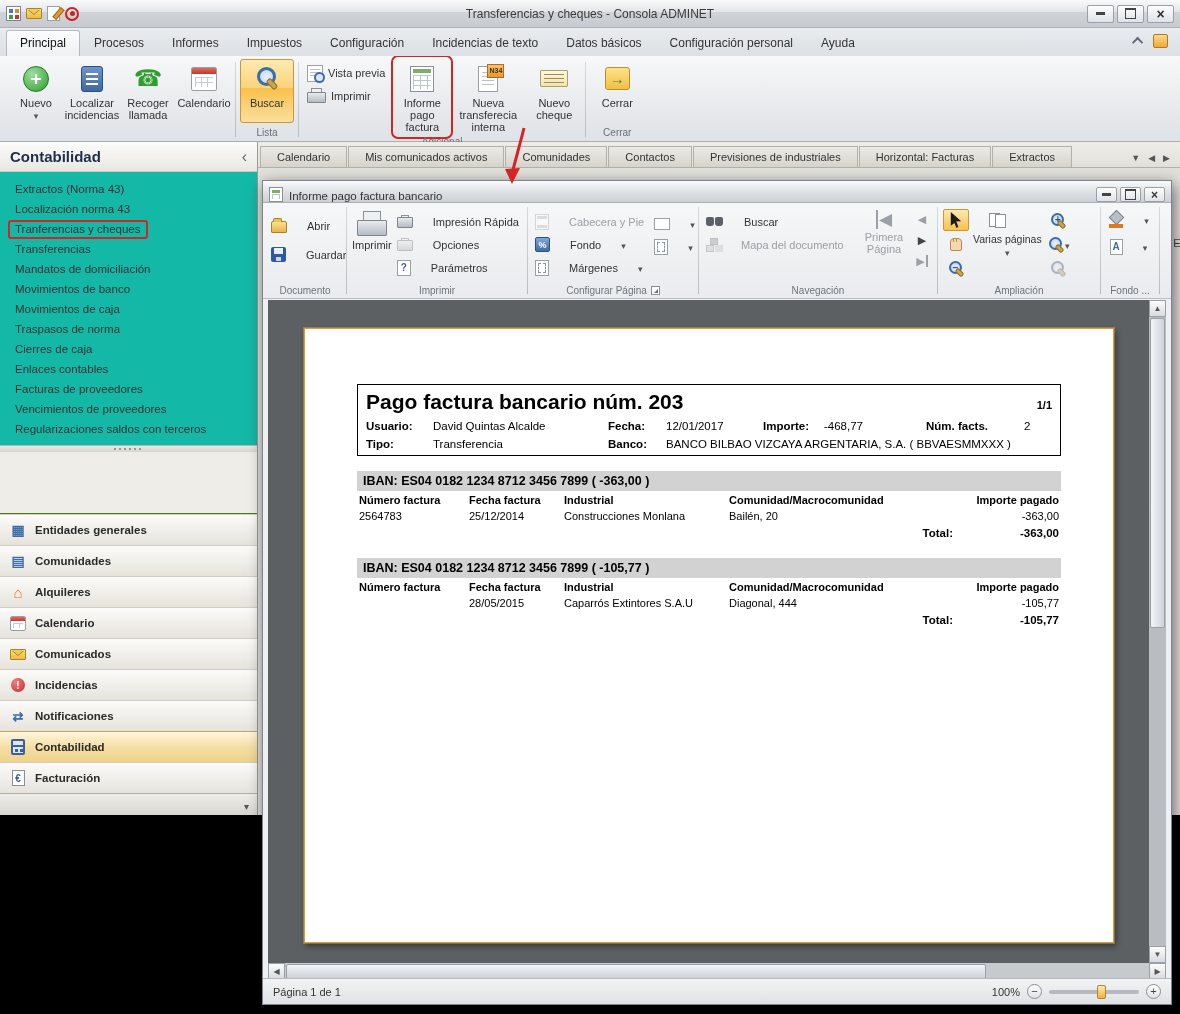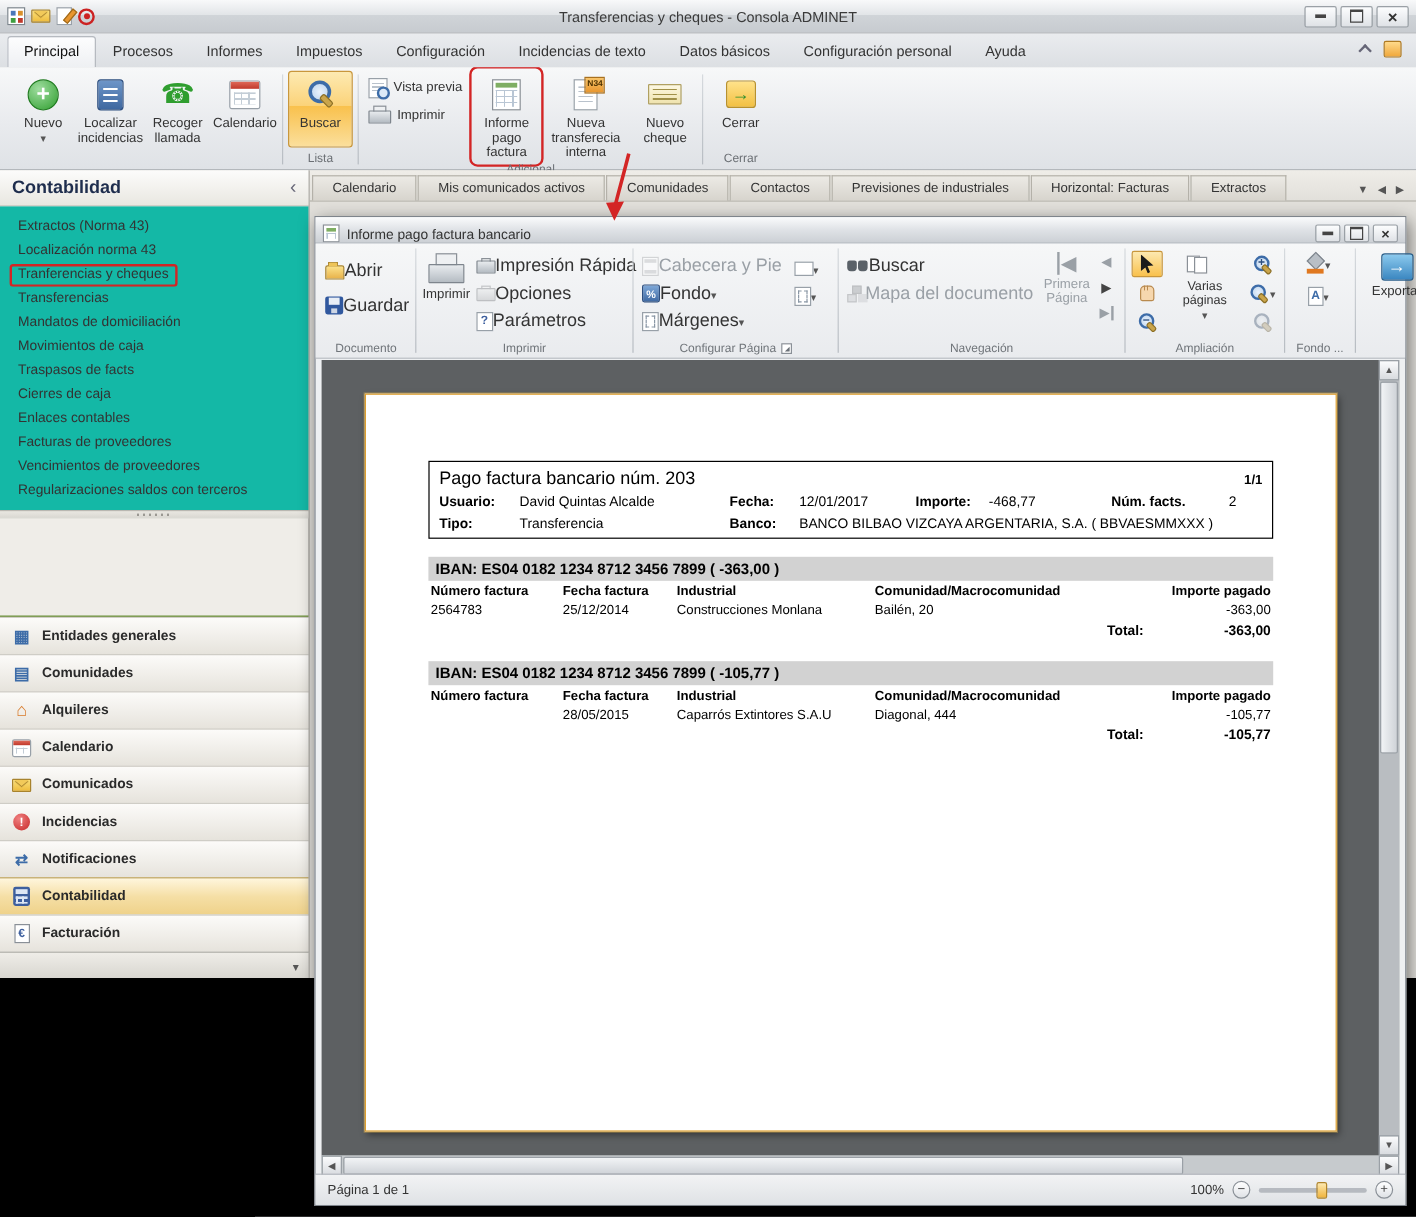--- a/index.html
+++ b/index.html
@@ -186,21 +186,21 @@
 .rw-btns .winbtn{width:21px;height:15px}
 .rw-btns .g-close::after{font-size:12px}
 .rw-toolbar{height:96px;background:linear-gradient(#f6f7f8,#e9ebee);border-bottom:1px solid #b8bdc3;display:flex;padding:0 2px}
 .tgroup{display:flex;flex-direction:column;flex:none}
 .tgbody{flex:1;display:flex;gap:3px;padding:6px 4px 0}
 .tglabel{height:16px;font-size:10px;color:#70757a;text-align:center;line-height:13px;display:flex;align-items:center;justify-content:center;gap:4px}
 .launcher{width:9px;height:9px;border:1px solid #8a9097;position:relative;background:#fff}
 .launcher::after{content:"";position:absolute;right:1px;bottom:1px;width:0;height:0;border-left:4px solid transparent;border-bottom:4px solid #6a7077}
 .tcol{display:flex;flex-direction:column;gap:2px}
 .tbig{width:58px;display:flex;flex-direction:column;align-items:center;gap:3px;font-size:11px;text-align:center;line-height:12px;padding-top:2px}
-.trow{display:flex;align-items:center;gap:0;height:21px;padding:0 5px 0 2px;font-size:15px;white-space:nowrap}
+.trow{display:flex;align-items:center;gap:20px;height:21px;padding:0 5px 0 2px;font-size:11px;white-space:nowrap}
 .tiny{width:20px;height:19px;display:flex;align-items:center;justify-content:center;color:#444}
 .ampl{display:flex;gap:4px}
 .acell{width:26px;height:22px;display:flex;align-items:center;justify-content:center;border:1px solid transparent;border-radius:2px}
 .acell.sel{background:linear-gradient(#fde9b0,#f9c14d);border-color:#c9973c}
 .varias{font-size:10.5px;line-height:11px;text-align:center;display:flex;flex-direction:column;align-items:center;gap:2px;padding-top:1px}
 
 
 .rw-preview{position:absolute;left:5px;right:5px;top:119px;height:663px;background:#5d6062;overflow:hidden}
 .page{position:absolute;left:36px;top:28px;width:810px;height:615px;background:#fff;border:1px solid #dd9e2e;box-shadow:0 0 0 1px rgba(255,200,80,.35),2px 3px 6px rgba(0,0,0,.45);padding:55px 52px 0 52px;font-size:11.5px;color:#000}
 .vscroll{position:absolute;right:0;top:0;bottom:0;width:17px;background:#b9bdc1;display:flex;flex-direction:column}
@@ -212,21 +212,21 @@
 
 .rw-status{position:absolute;left:0;right:0;bottom:0;height:26px;background:linear-gradient(#f2f3f4,#dfe2e5);border-top:1px solid #b6bac0;display:flex;align-items:center;padding:0 10px;font-size:11px;color:#333}
 .zoomctl{margin-left:auto;display:flex;align-items:center;gap:7px}
 .zbtn{width:15px;height:15px;border-radius:50%;border:1px solid #8a9097;background:linear-gradient(#fff,#dfe2e6);display:flex;align-items:center;justify-content:center;font-size:11px;line-height:1;color:#444}
 .ztrack{width:90px;height:4px;background:#b6bac0;border-radius:2px;position:relative}
 .zthumb{position:absolute;left:48px;top:-5px;width:9px;height:14px;background:linear-gradient(#fde9b0,#f0b43c);border:1px solid #b08428;border-radius:2px}
 
 
 .hd-box{border:1px solid #000}
 .hd-title-row{display:flex;align-items:baseline;padding:5px 8px 3px}
-.hd-title{font-size:15px;font-weight:normal}
+.hd-title{font-size:21px;font-weight:bold}
 .hd-pg{margin-left:auto;font-size:11px;font-weight:bold}
 .hd-row{display:flex;padding:3px 8px;align-items:baseline}
 .hd-row b{font-weight:bold}
 .w67{width:67px;flex:none}.w175{width:175px;flex:none}.w58{width:58px;flex:none}.w97{width:97px;flex:none}.w61{width:61px;flex:none}.w102{width:102px;flex:none}.w98{width:98px;flex:none}
 .ibar{margin-top:15px;background:#d2d2d2;font-size:12.5px;font-weight:bold;padding:3px 6px}
 .tbl{display:grid;grid-template-columns:110px 95px 165px 230px 1fr;font-size:11px;padding:3px 2px 1px}
 .tbl.h{font-weight:bold}
 .tbl .r{text-align:right}
 .ttl{display:grid;grid-template-columns:110px 95px 165px 230px 1fr;font-size:11.5px;font-weight:bold;padding:4px 2px}
 .ttl .lab{grid-column:4;text-align:right;padding-right:6px}
@@ -388,22 +388,23 @@
   <div class="sb-header">
     <span>Contabilidad</span>
     <span class="sb-collapse"></span>
   </div>
   <div class="sb-items">
     <div class="sb-item"><span>Extractos (Norma 43)</span></div>
     <div class="sb-item"><span>Localización norma 43</span></div>
     <div class="sb-item"><span class="red-wrap"><span>Tranferencias y cheques</span></span></div>
     <div class="sb-item"><span>Transferencias</span></div>
     <div class="sb-item"><span>Mandatos de domiciliación</span></div>
+    <div class="sb-item"><span>Movimientos de banco</span></div>
     <div class="sb-item"><span>Movimientos de caja</span></div>
-    <div class="sb-item"><span>Traspasos de facts</span></div>
+    <div class="sb-item"><span>Traspasos de norma</span></div>
     <div class="sb-item"><span>Cierres de caja</span></div>
     <div class="sb-item"><span>Enlaces contables</span></div>
     <div class="sb-item"><span>Facturas de proveedores</span></div>
     <div class="sb-item"><span>Vencimientos de proveedores</span></div>
     <div class="sb-item"><span>Regularizaciones saldos con terceros</span></div>
   </div>
   <div class="sb-splitter"></div>
   <div class="sb-nav">
     <div class="sb-nav-item">
         <span class="nic ic gl-grid"></span>
@@ -570,21 +571,21 @@
             </div>
           <div class="tiny disabled">
               <span class="glyph g-last"></span>
             </div>
         </div>
       </div>
       <div class="tglabel">Navegación</div>
     </div>
     <div class="rsep"></div>
 
-    <div class="tgroup" style="width:130px">
+    <div class="tgroup" style="width:160px">
       <div class="tgbody ampl">
         <div class="tcol">
           <div class="acell sel">
               <span class="ic ic-pointer"></span>
             </div>
           <div class="acell">
               <span class="ic ic-hand"></span>
             </div>
           <div class="acell">
               <span class="ic ic-mag sm">

